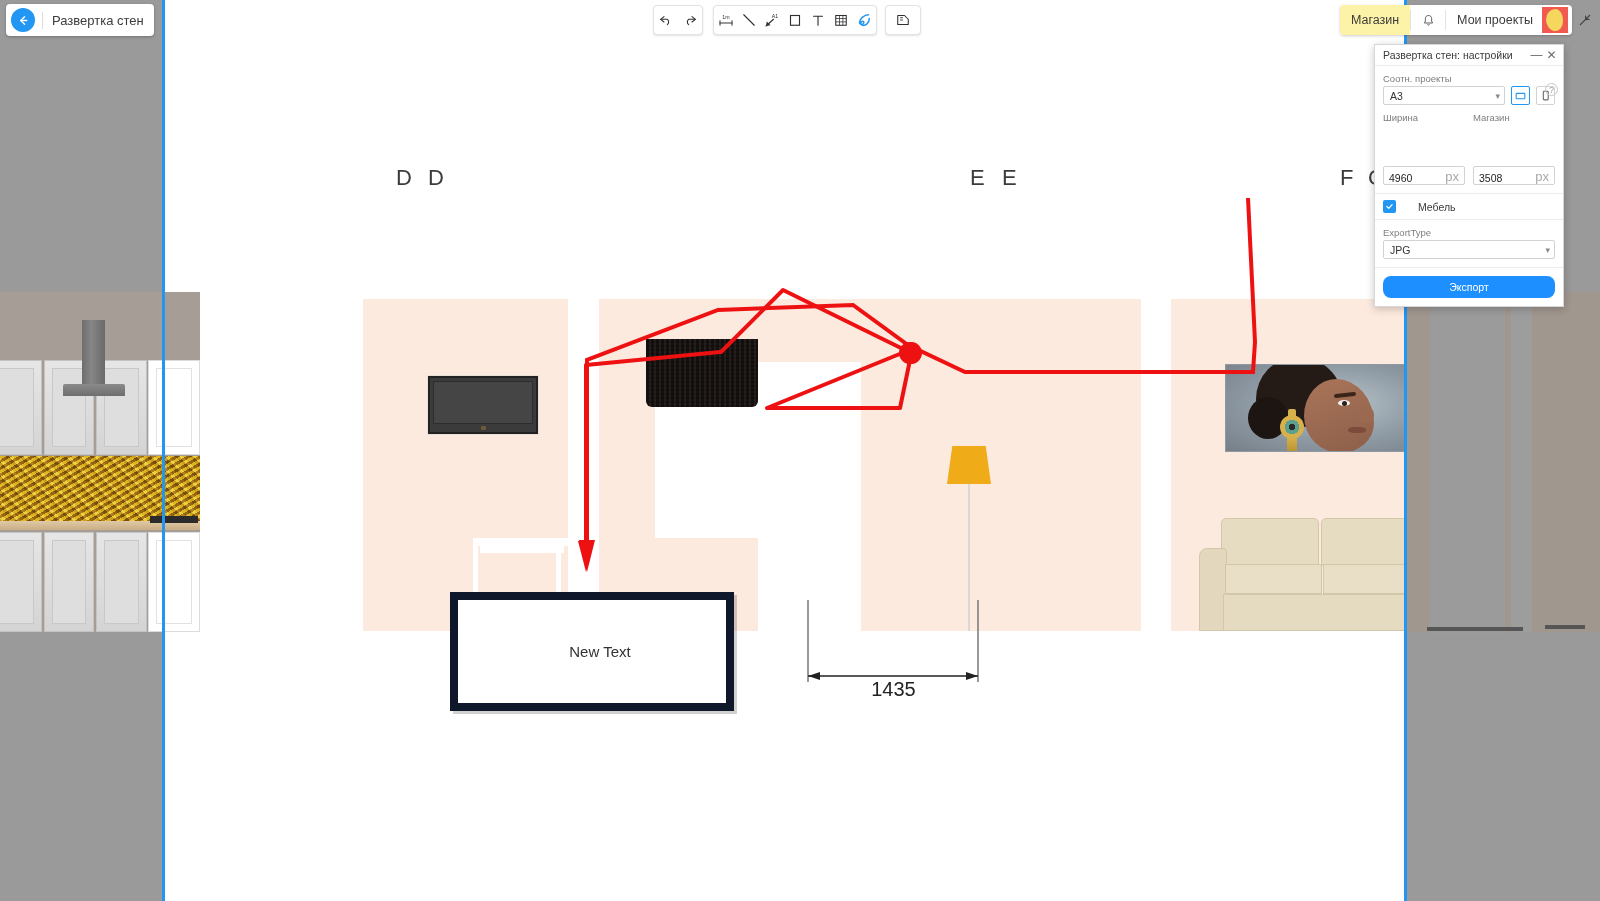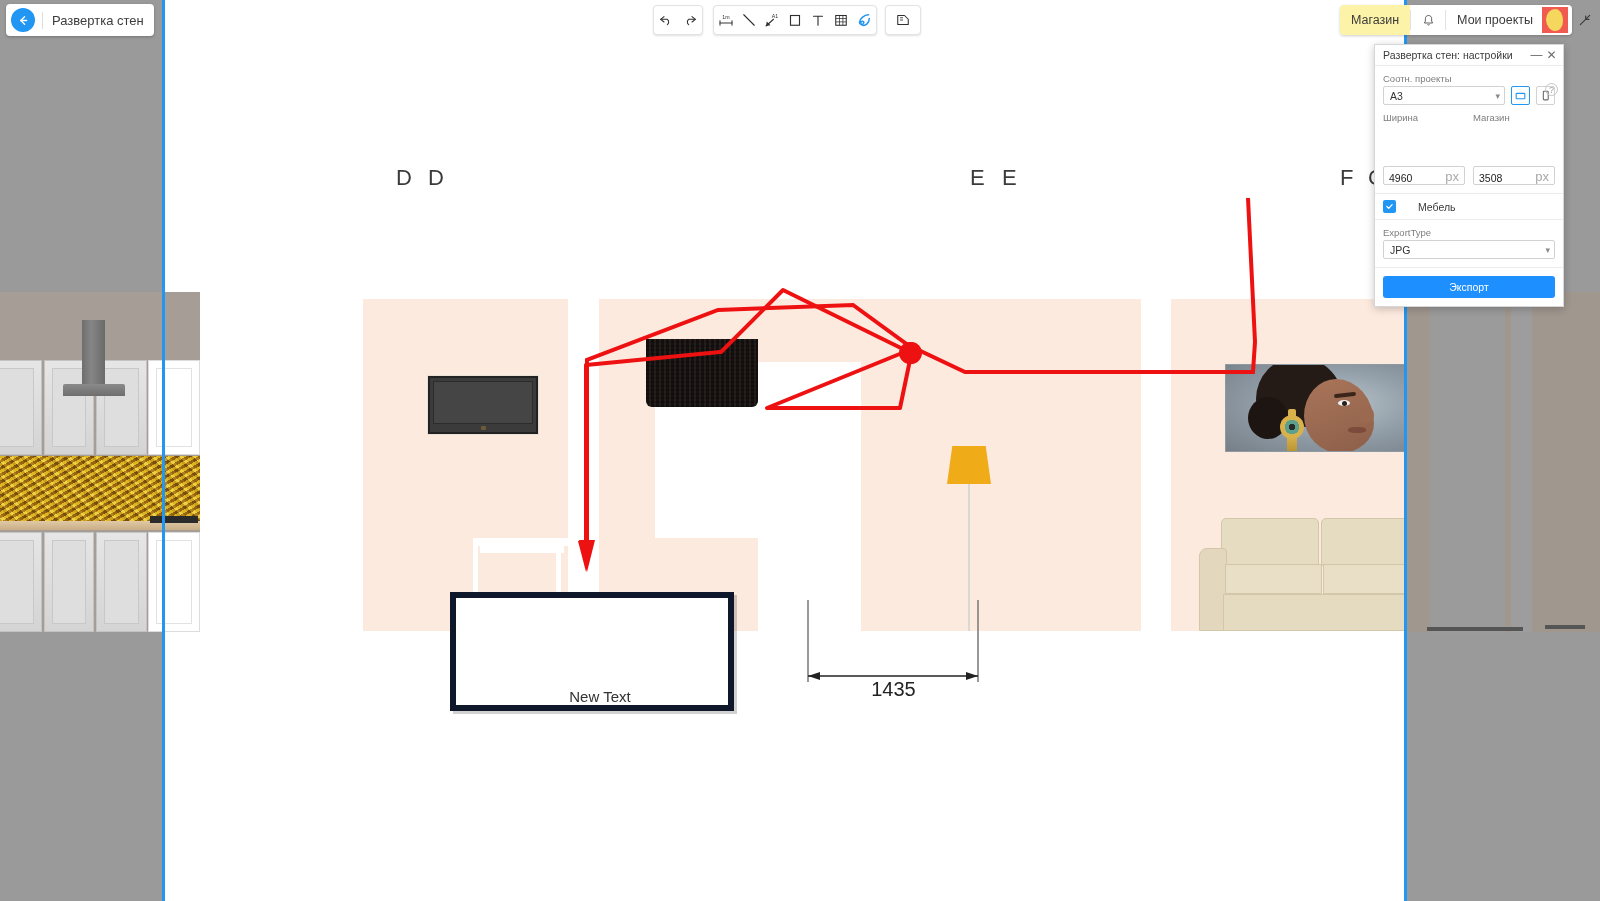--- a/index.html
+++ b/index.html
@@ -219,23 +219,23 @@
 
   
   .annotation { position: absolute; left: 163px; top: 0; width: 1244px; height: 901px; pointer-events: none; z-index: 25; }
 
   
   .textbox {
     position: absolute;
     left: 450px; top: 592px;
     width: 284px; height: 119px;
     background: #fff;
-    border: 6px solid #0f172a;
+    border: 8px solid #0f172a;
     box-shadow: 3px 3px 0 rgba(0,0,0,.18);
-    display: flex; align-items: flex-end; justify-content: center;
+    display: flex; align-items: center; justify-content: center;
     z-index: 26;
     font-size: 15px; color: #333; padding-left: 16px;
   }
 
   
   .dim { position: absolute; left: 806px; top: 600px; width: 175px; height: 100px; z-index: 26; }
   .dim-label {
     position: absolute; left: 0; top: 78px; width: 175px;
     text-align: center; font-size: 20px; color: #222;
     font-family: Liberation Sans, sans-serif;
@@ -367,21 +367,21 @@
   .chk-row { display: flex; align-items: center; gap: 22px; padding: 6px 8px; border-bottom: 1px solid #ececec; }
   .chk {
     width: 13px; height: 13px; border-radius: 2px;
     background: #2196f3; display: flex; align-items: center; justify-content: center;
     cursor: pointer; flex: 0 0 auto;
   }
   .chk-lbl { font-size: 10.5px; color: #3a3a3a; }
   .exp-btn {
     margin: 0 8px 8px 8px;
     height: 22px; background: #1e8fff; color: #fff;
-    border-radius: 3px; display: flex; align-items: center; justify-content: center;
+    border-radius: 8px; display: flex; align-items: center; justify-content: center;
     font-size: 10.5px; cursor: pointer;
   }
   .help-icon {
     position: absolute; right: 5px; top: 38px;
     width: 13px; height: 13px; border-radius: 50%;
     border: 1px solid #c5c5c5; color: #a0a0a0;
     font-size: 9px; display: flex; align-items: center; justify-content: center;
     cursor: pointer;
   }
 </style>

